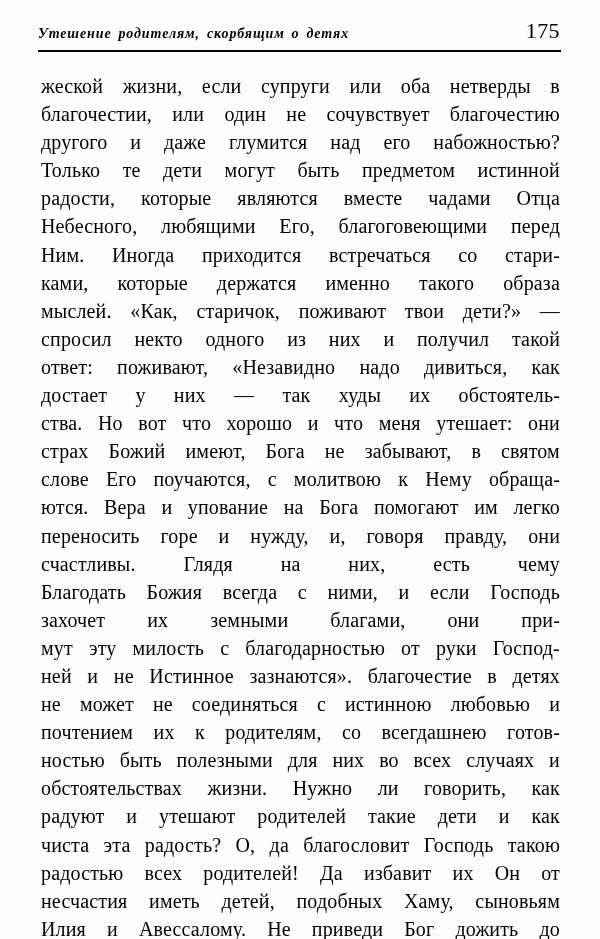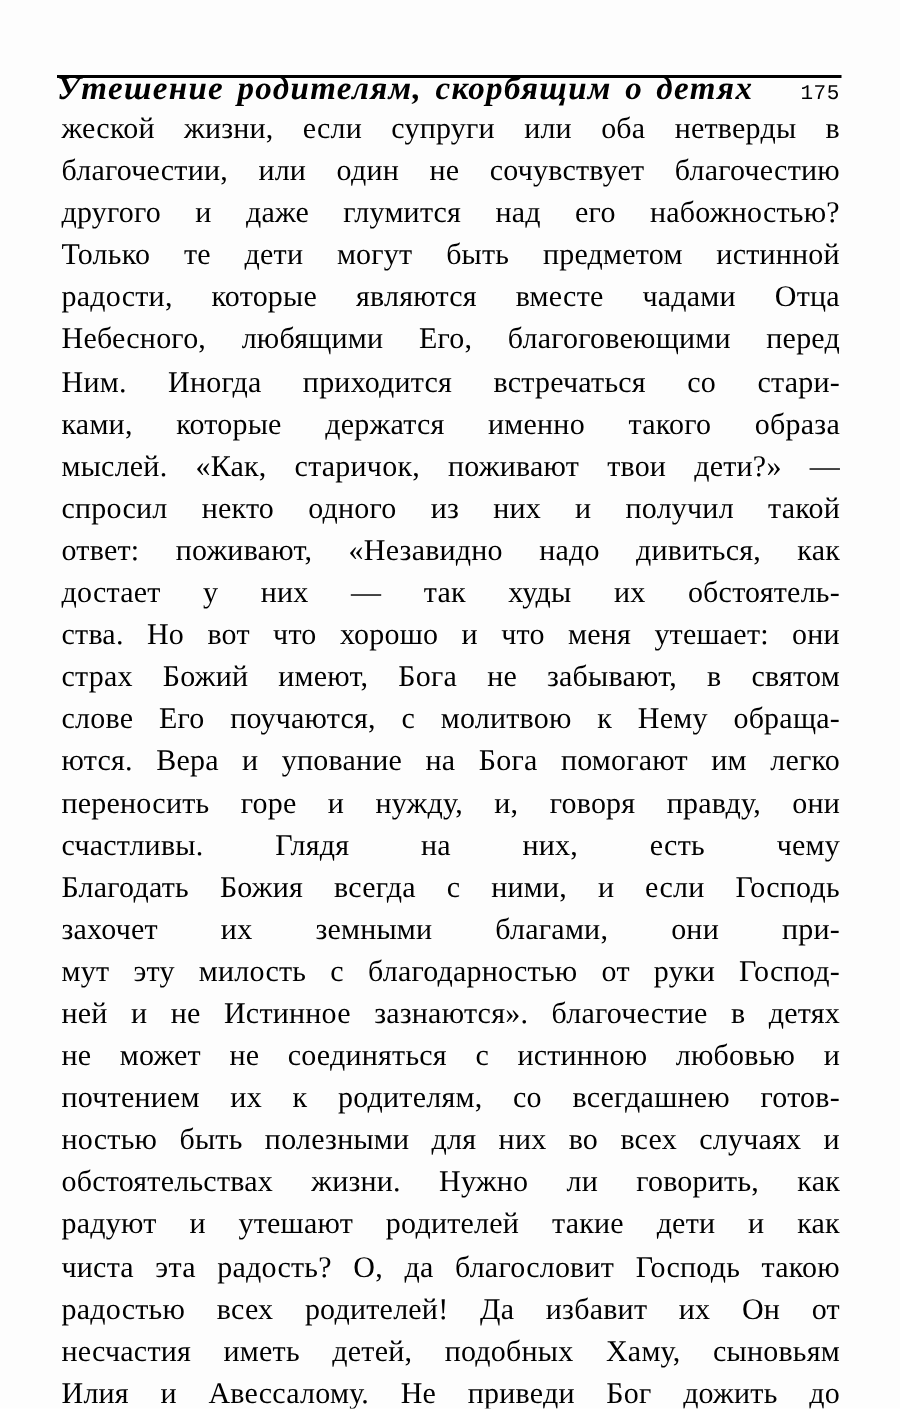--- a/index.html
+++ b/index.html
@@ -30,32 +30,30 @@
     width: 522px;
     height: 30px;
     display: flex;
     align-items: baseline;
     justify-content: space-between;
   }
 
   .running-head-title {
     font-style: italic;
     font-weight: 700;
-    font-size: 22px;
+    font-size: 14px;
     letter-spacing: 0.9px;
     word-spacing: 2.5px;
     white-space: nowrap;
-    margin-top: 28px;
   }
 
   .running-head-folio {
-    font-size: 14px;
+    font-size: 22px;
     font-weight: 400;
     letter-spacing: 0.4px;
-    font-family: Liberation Mono, monospace;
   }
 
   .head-rule {
     position: absolute;
     left: 38px;
     top: 50px;
     width: 523px;
     height: 2px;
     background: #000000;
   }

